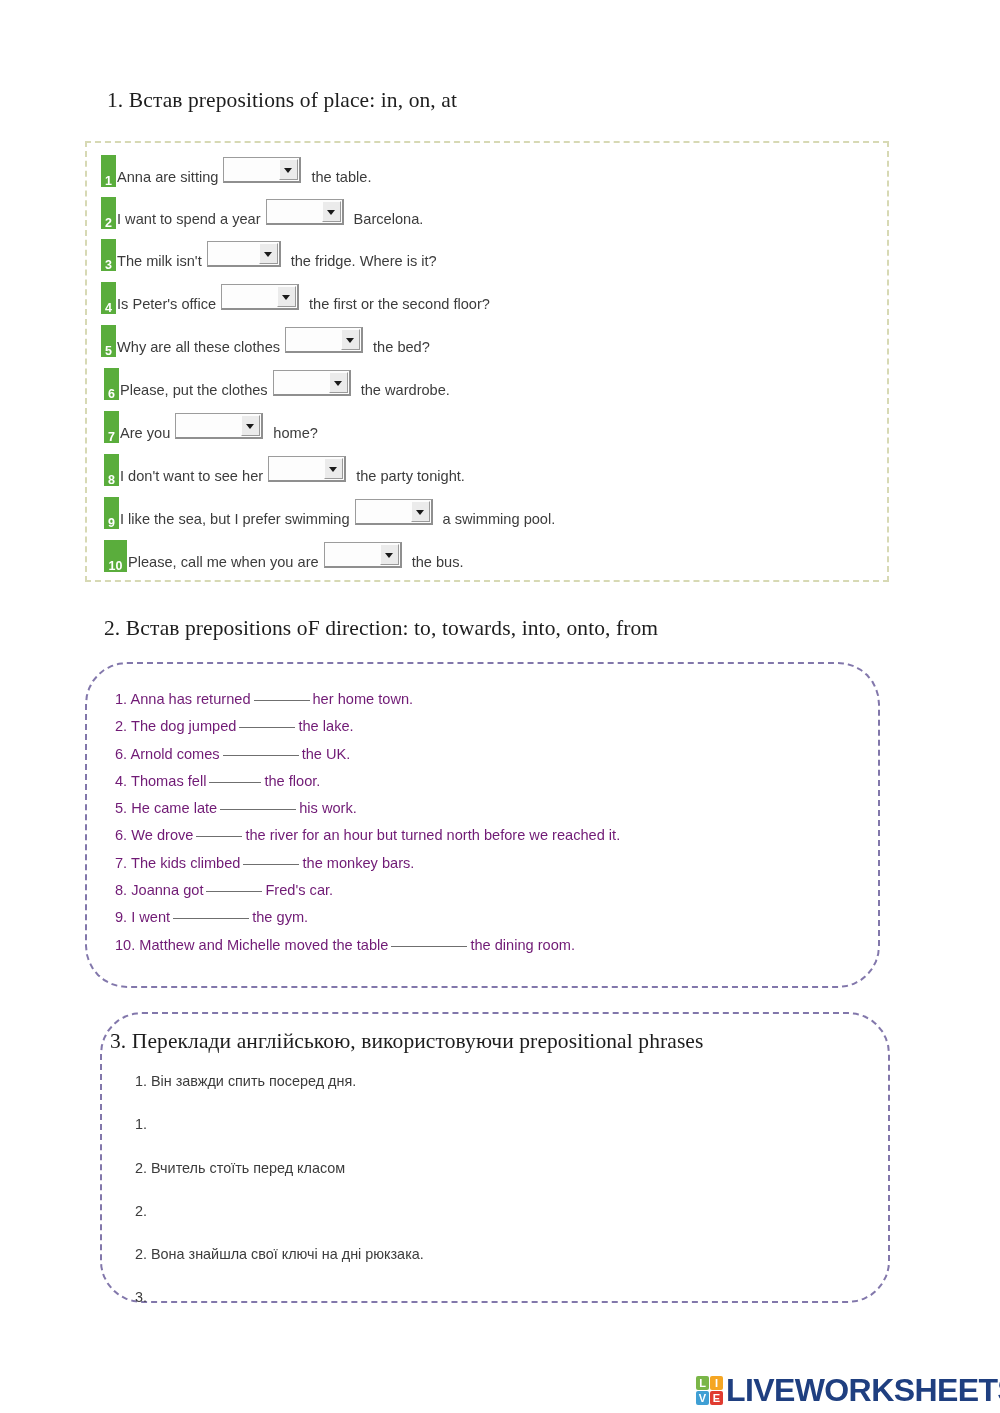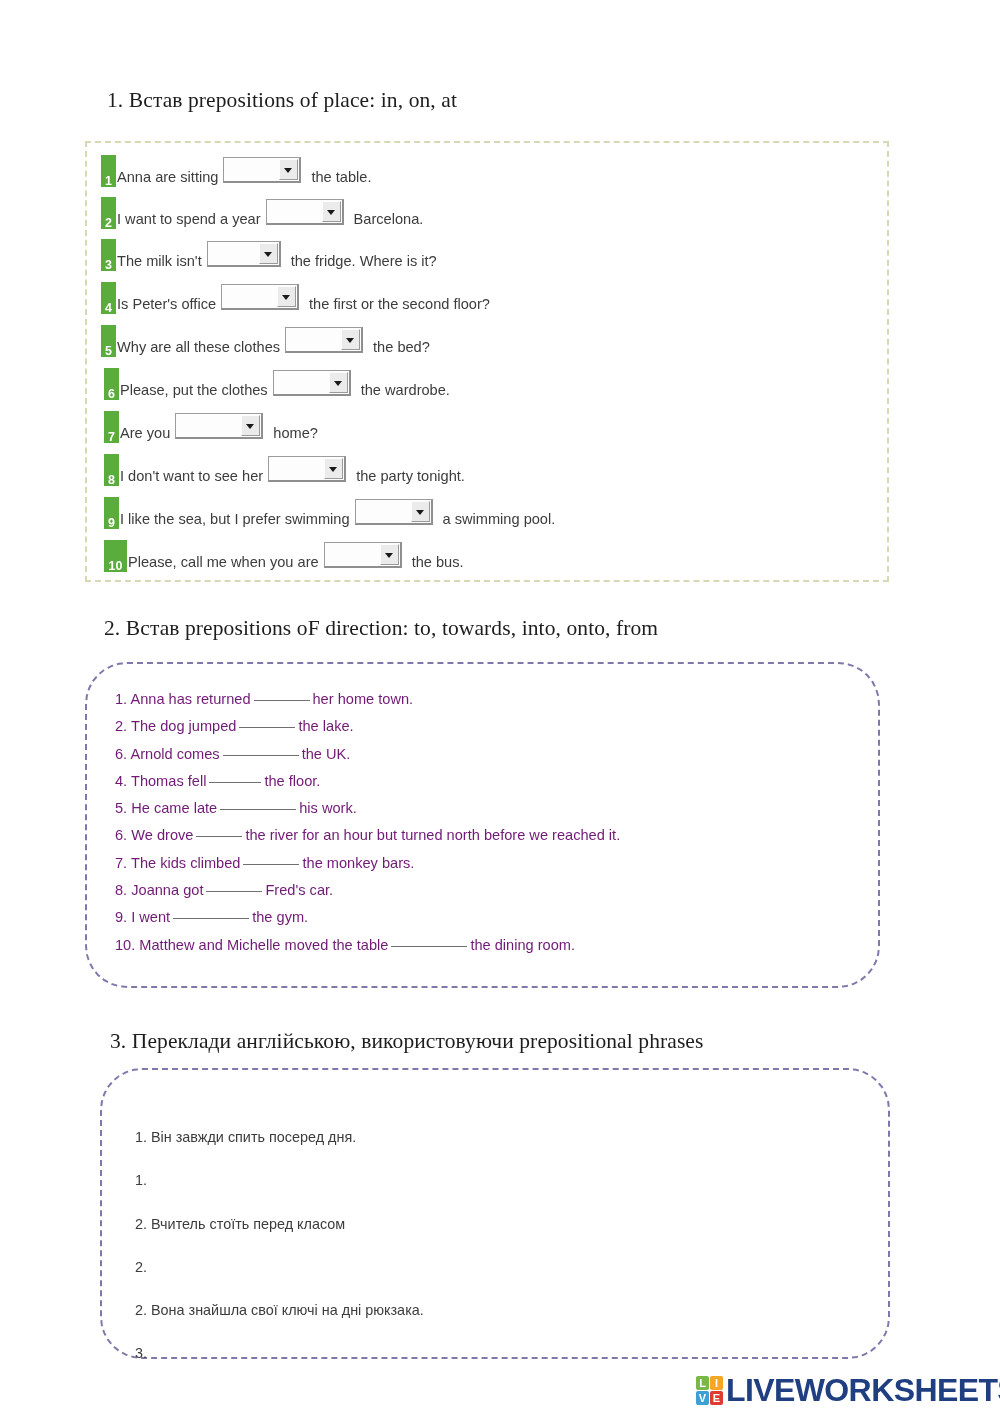--- a/index.html
+++ b/index.html
@@ -133,21 +133,21 @@
     box-sizing: border-box;
   }
   #exercise-2-box {
     left: 85px;
     top: 662px;
     width: 795px;
     height: 326px;
   }
   #exercise-3-box {
     left: 100px;
-    top: 1068px;
+    top: 1012px;
     width: 790px;
     height: 291px;
   }
 
   .q2-list {
     position: absolute;
     left: 28px;
     top: 22px;
     right: 10px;
   }

